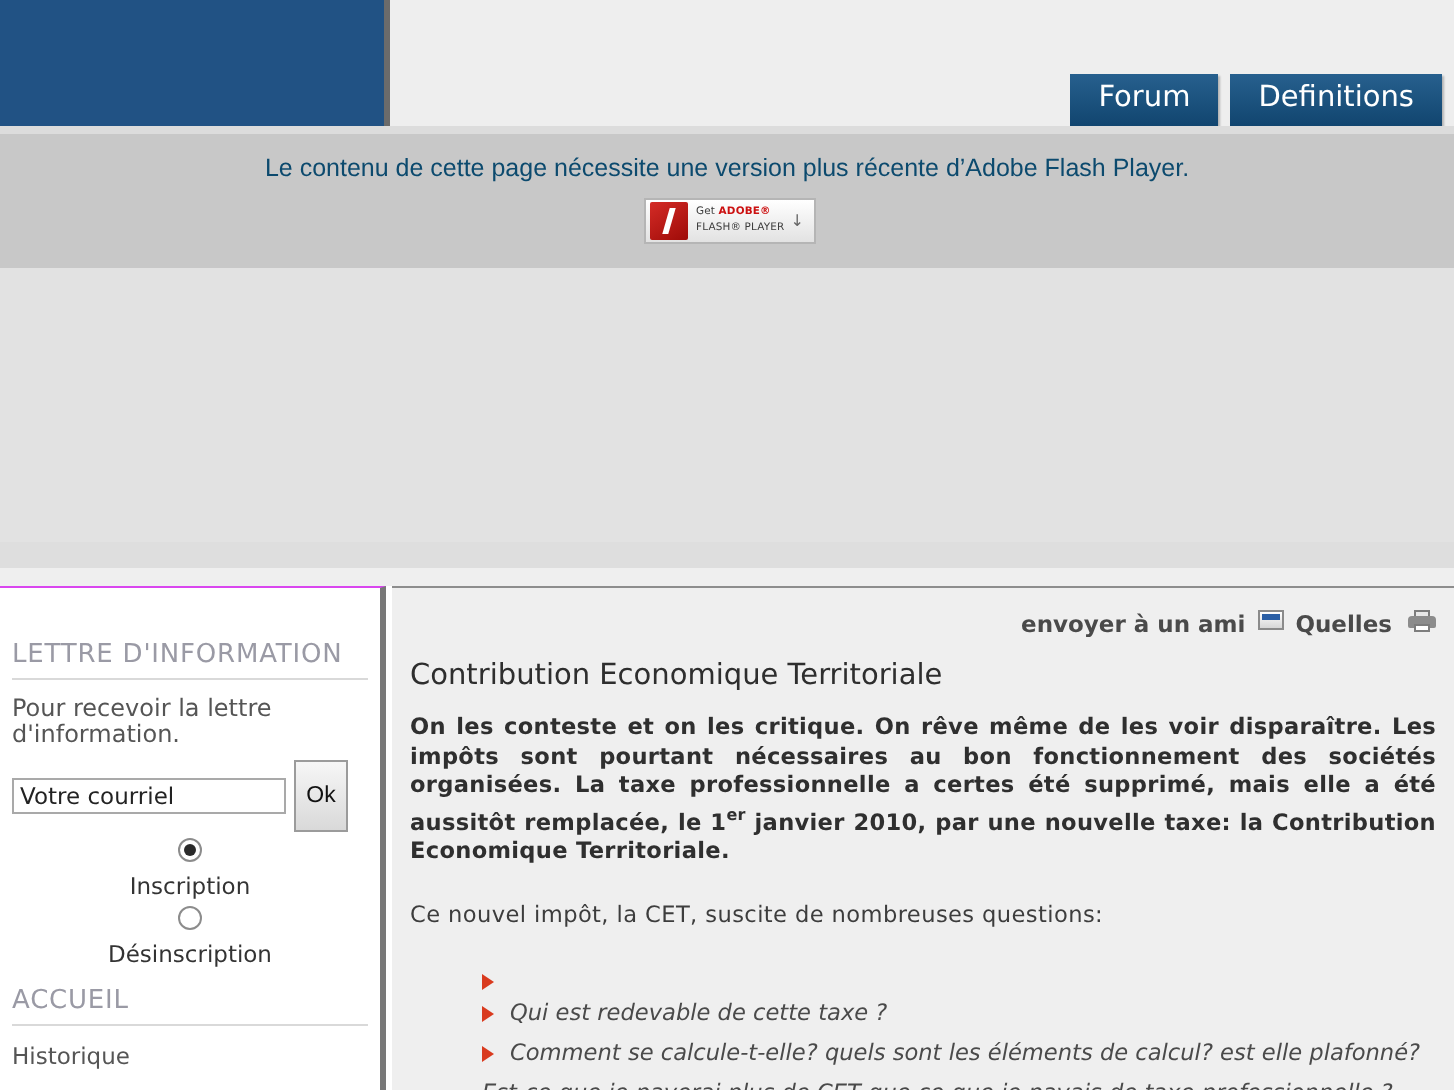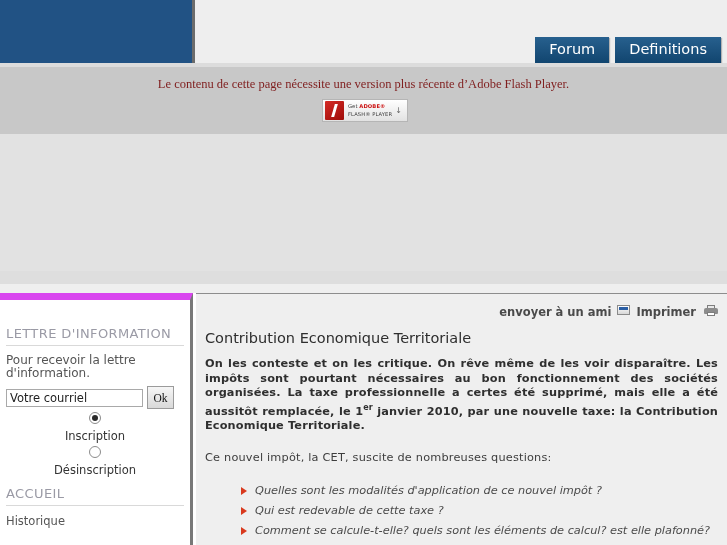--- a/index.html
+++ b/index.html
@@ -81,22 +81,22 @@
     width: 727px;
     height: 67px;
     background: #c8c8c8;
   }
   .flash-msg {
     position: absolute;
     left: 0; top: 10px;
     width: 727px;
     text-align: center;
     font-size: 12.5px;
-    color: #7f1d1d;
-    font-family: Liberation Serif, serif;
+    color: #0c4a6e;
+    font-family: Liberation Sans, sans-serif;
   }
   .flash-badge {
     position: absolute;
     left: 322px;
     top: 99px;
     width: 86px;
     height: 23px;
     background: linear-gradient(#ffffff, #e2e2e2);
     border: 1px solid #b5b5b5;
     box-sizing: border-box;
@@ -171,21 +171,21 @@
     background: #ffffff;
   }
 
   
   .sidebar {
     position: absolute;
     left: 0; top: 0;
     width: 193px;
     height: 252px;
     background: #ffffff;
-    border-top: 7px solid #d946ef;
+    border-top: 1px solid #d946ef;
     border-right: 3px solid #787878;
     box-sizing: border-box;
   }
   .sidebar-inner {
     padding: 0 6px;
   }
   .side-heading {
     font-size: 13px;
     color: #9a9aa5;
     letter-spacing: 0.4px;
@@ -215,28 +215,28 @@
     box-sizing: border-box;
     border: 1px solid #a9a9a9;
     background: #ffffff;
     font-size: 11.5px;
     color: #222222;
     padding: 0 3px;
     font-family: "DejaVu Sans", "Liberation Sans", sans-serif;
   }
   .ok-btn {
     width: 27px;
-    height: 23px;
+    height: 36px;
     box-sizing: border-box;
     background: linear-gradient(#f6f6f6, #d9d9d9);
     border: 1px solid #9b9b9b;
     font-size: 11.5px;
     color: #111111;
     cursor: pointer;
-    font-family: Liberation Serif, serif;
+    font-family: Liberation Sans, sans-serif;
     padding: 0;
   }
   .radio-row {
     display: flex;
     align-items: center;
     gap: 5px;
     margin-top: 3px;
     font-size: 11.5px;
     color: #333333;
     cursor: pointer;
@@ -446,38 +446,37 @@
 
 
       </div>
     </div>
 
     <div class="content">
 
       <div class="tools-row">
         <span class="tool">envoyer à un ami</span>
         <span class="mail-icon"></span>
-        <span class="tool">Imprimer</span>
+        <span class="tool">Quelles</span>
         <span class="printer-icon">
           <span class="top"></span>
           <span class="body"></span>
           <span class="out"></span>
         </span>
       </div>
 
       <div class="content-title">Contribution Economique Territoriale</div>
 
       <div class="content-lead"><span>On les conteste et on les critique. On rêve même de les voir disparaître. Les impôts sont pourtant nécessaires au bon fonctionnement des sociétés organisées. La taxe professionnelle a certes été supprimé, mais elle a été aussitôt remplacée, le 1</span><sup>er</sup><span> janvier 2010,  par une nouvelle taxe: la Contribution Economique Territoriale.</span></div>
 
       <div class="content-sub">Ce nouvel impôt, la CET, suscite de nombreuses questions:</div>
 
       <ul class="q-list">
         <li>
           <span class="arrow-bullet"></span>
-          <span>Quelles sont les modalités d'application de ce nouvel impôt ?</span>
         </li>
         <li>
           <span class="arrow-bullet"></span>
           <span>Qui est redevable de cette taxe ?</span>
         </li>
         <li>
           <span class="arrow-bullet"></span>
           <span>Comment se calcule-t-elle? quels sont les éléments de calcul? est elle plafonné?</span>
         </li>
         <li>

